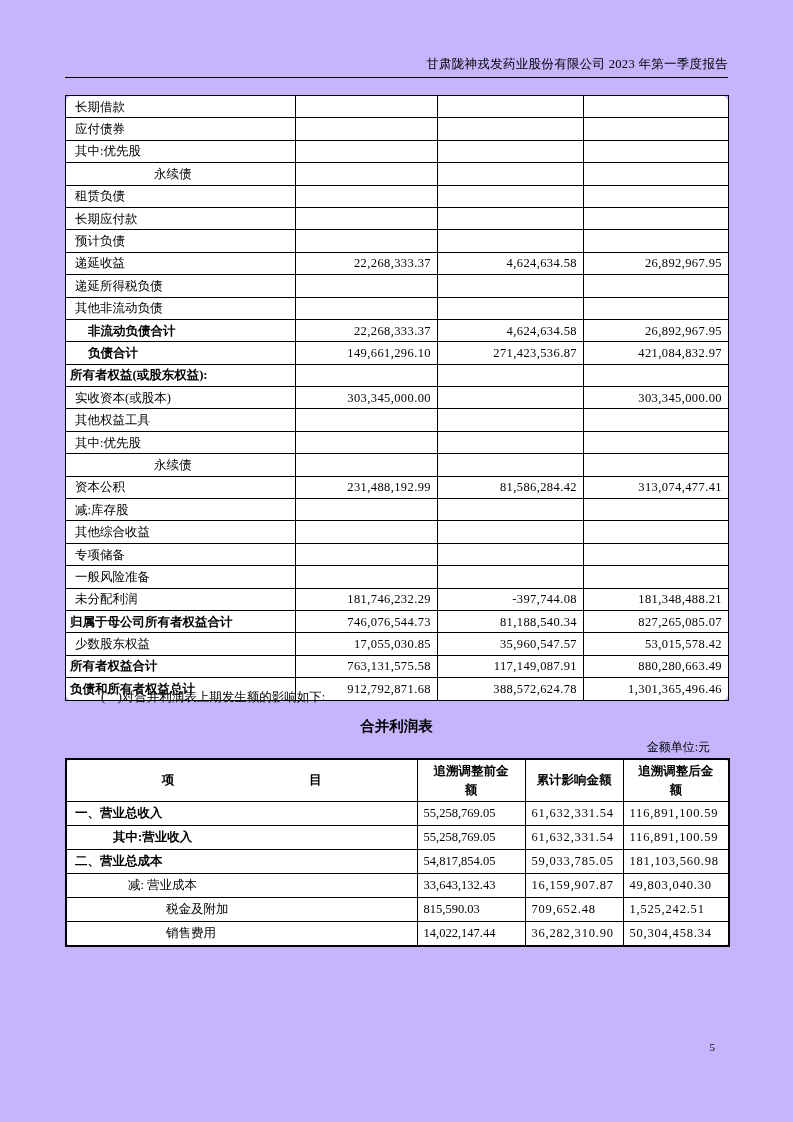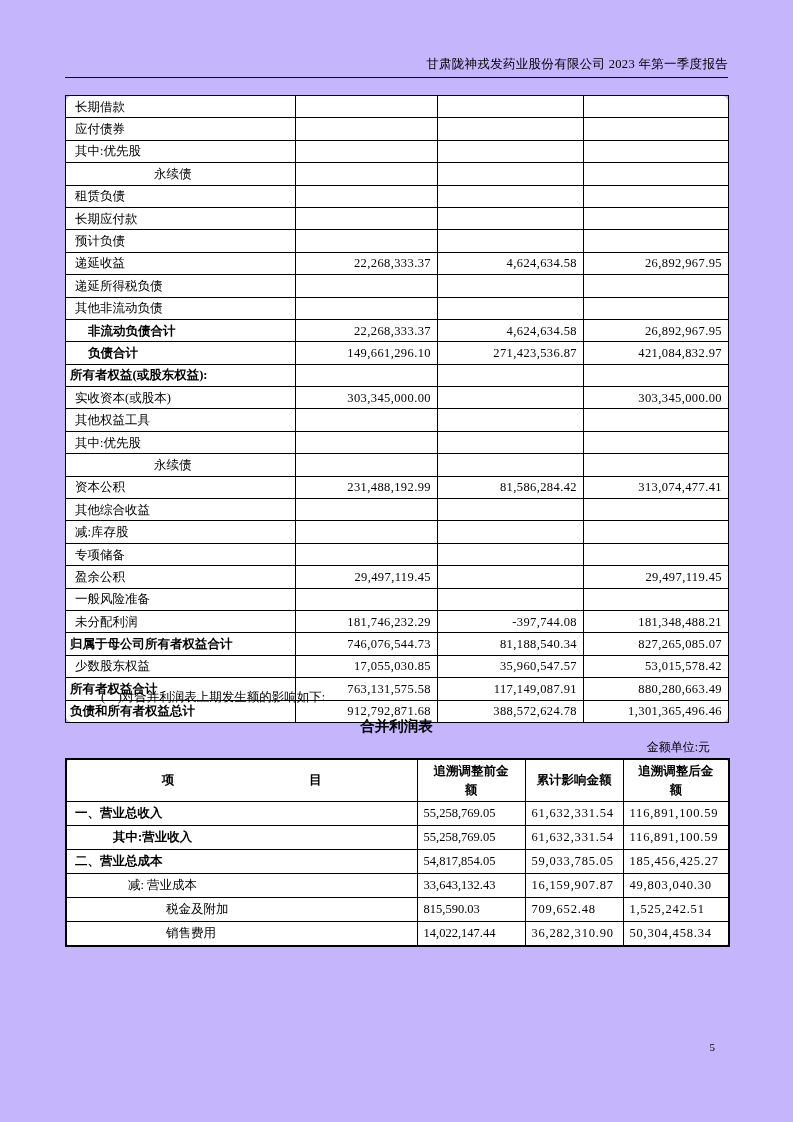--- a/index.html
+++ b/index.html
@@ -170,42 +170,36 @@
           <td class="num c3"></td>
           <td class="num c4"></td>
         </tr>
         <tr>
           <td class="lbl ind-item">资本公积</td>
           <td class="num c2">231,488,192.99</td>
           <td class="num c3">81,586,284.42</td>
           <td class="num c4">313,074,477.41</td>
         </tr>
         <tr>
+          <td class="lbl ind-item">减:库存股</td>
+          <td class="num c2"></td>
+          <td class="num c3"></td>
+          <td class="num c4"></td>
+        </tr>
+        <tr>
           <td class="lbl ind-item">其他综合收益</td>
           <td class="num c2"></td>
           <td class="num c3"></td>
           <td class="num c4"></td>
         </tr>
         <tr>
-          <td class="lbl ind-item">减:库存股</td>
-          <td class="num c2"></td>
-          <td class="num c3"></td>
-          <td class="num c4"></td>
-        </tr>
-        <tr>
           <td class="lbl ind-item">专项储备</td>
           <td class="num c2"></td>
           <td class="num c3"></td>
           <td class="num c4"></td>
-        </tr>
-        <tr>
-          <td class="lbl ind-item">盈余公积</td>
-          <td class="num c2">29,497,119.45</td>
-          <td class="num c3"></td>
-          <td class="num c4">29,497,119.45</td>
         </tr>
         <tr>
           <td class="lbl ind-item">一般风险准备</td>
           <td class="num c2"></td>
           <td class="num c3"></td>
           <td class="num c4"></td>
         </tr>
         <tr>
           <td class="lbl ind-item">未分配利润</td>
           <td class="num c2">181,746,232.29</td>
@@ -274,21 +268,21 @@
         <tr>
           <td class="lbl2 ind-b b">其中:营业收入</td>
           <td class="num2 c2">55,258,769.05</td>
           <td class="num2 c3">61,632,331.54</td>
           <td class="num2 c4">116,891,100.59</td>
         </tr>
         <tr>
           <td class="lbl2 ind-a b">二、营业总成本</td>
           <td class="num2 c2">54,817,854.05</td>
           <td class="num2 c3">59,033,785.05</td>
-          <td class="num2 c4">185,456,425.27</td>
+          <td class="num2 c4">181,103,560.98</td>
         </tr>
         <tr>
           <td class="lbl2 ind-c">减: 营业成本</td>
           <td class="num2 c2">33,643,132.43</td>
           <td class="num2 c3">16,159,907.87</td>
           <td class="num2 c4">49,803,040.30</td>
         </tr>
         <tr>
           <td class="lbl2 ind-d">税金及附加</td>
           <td class="num2 c2">815,590.03</td>

